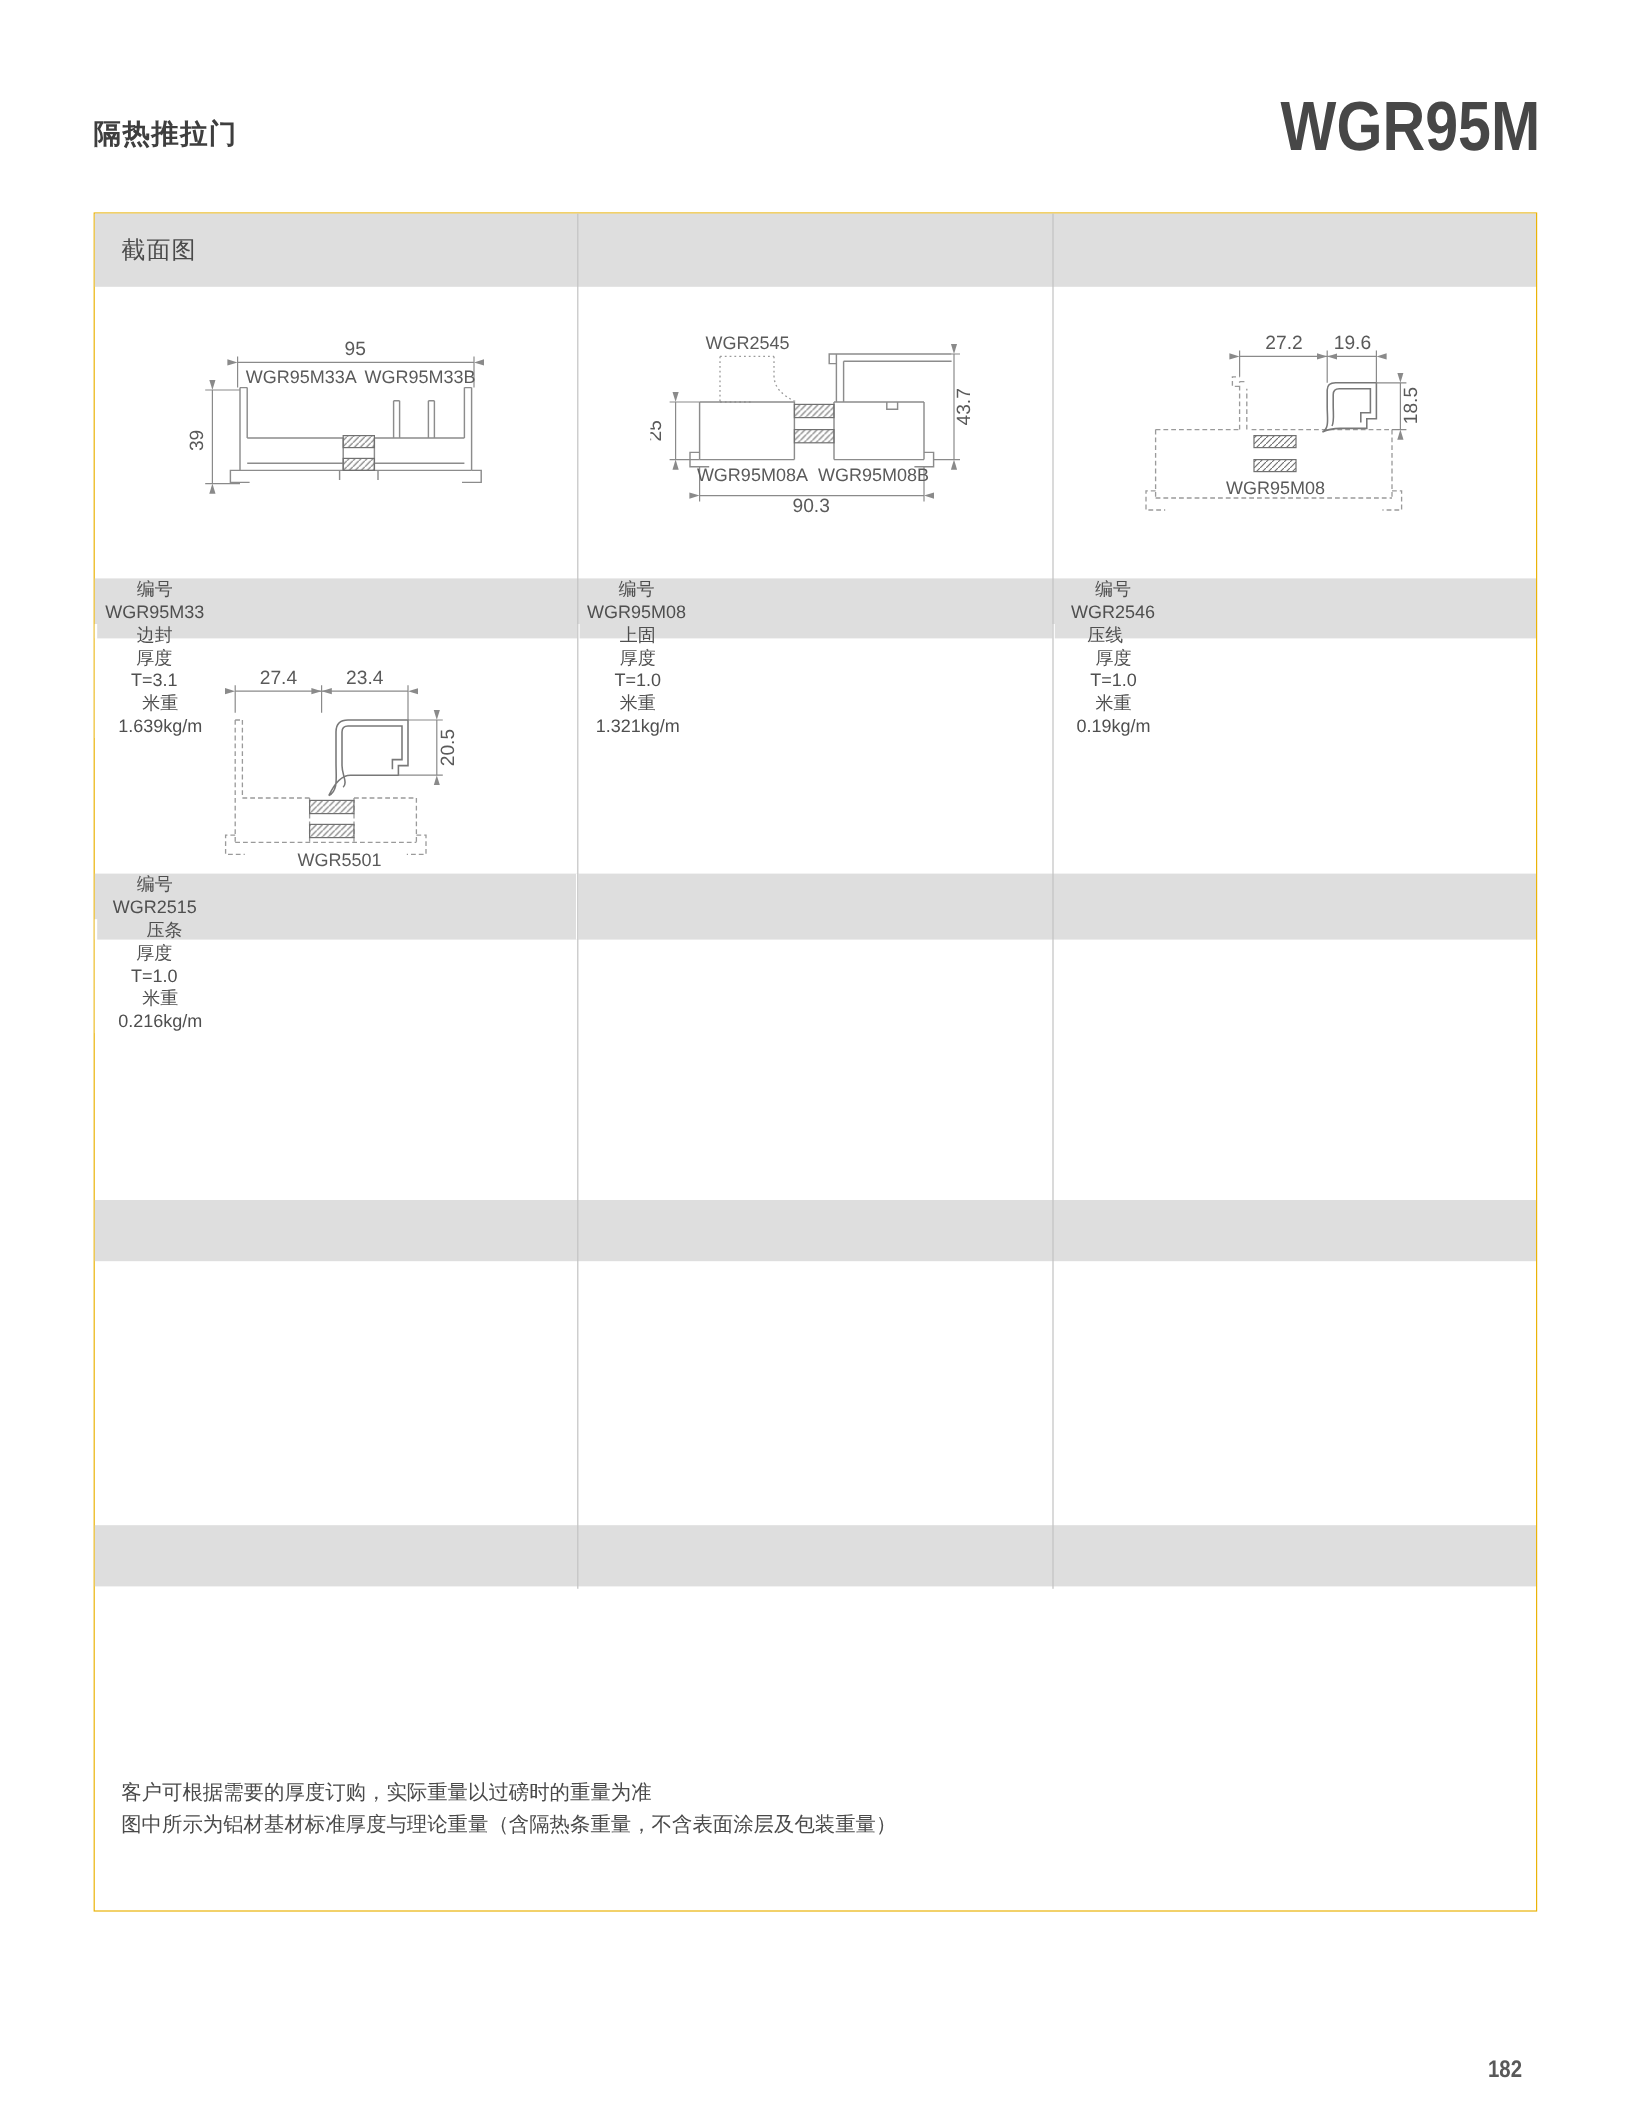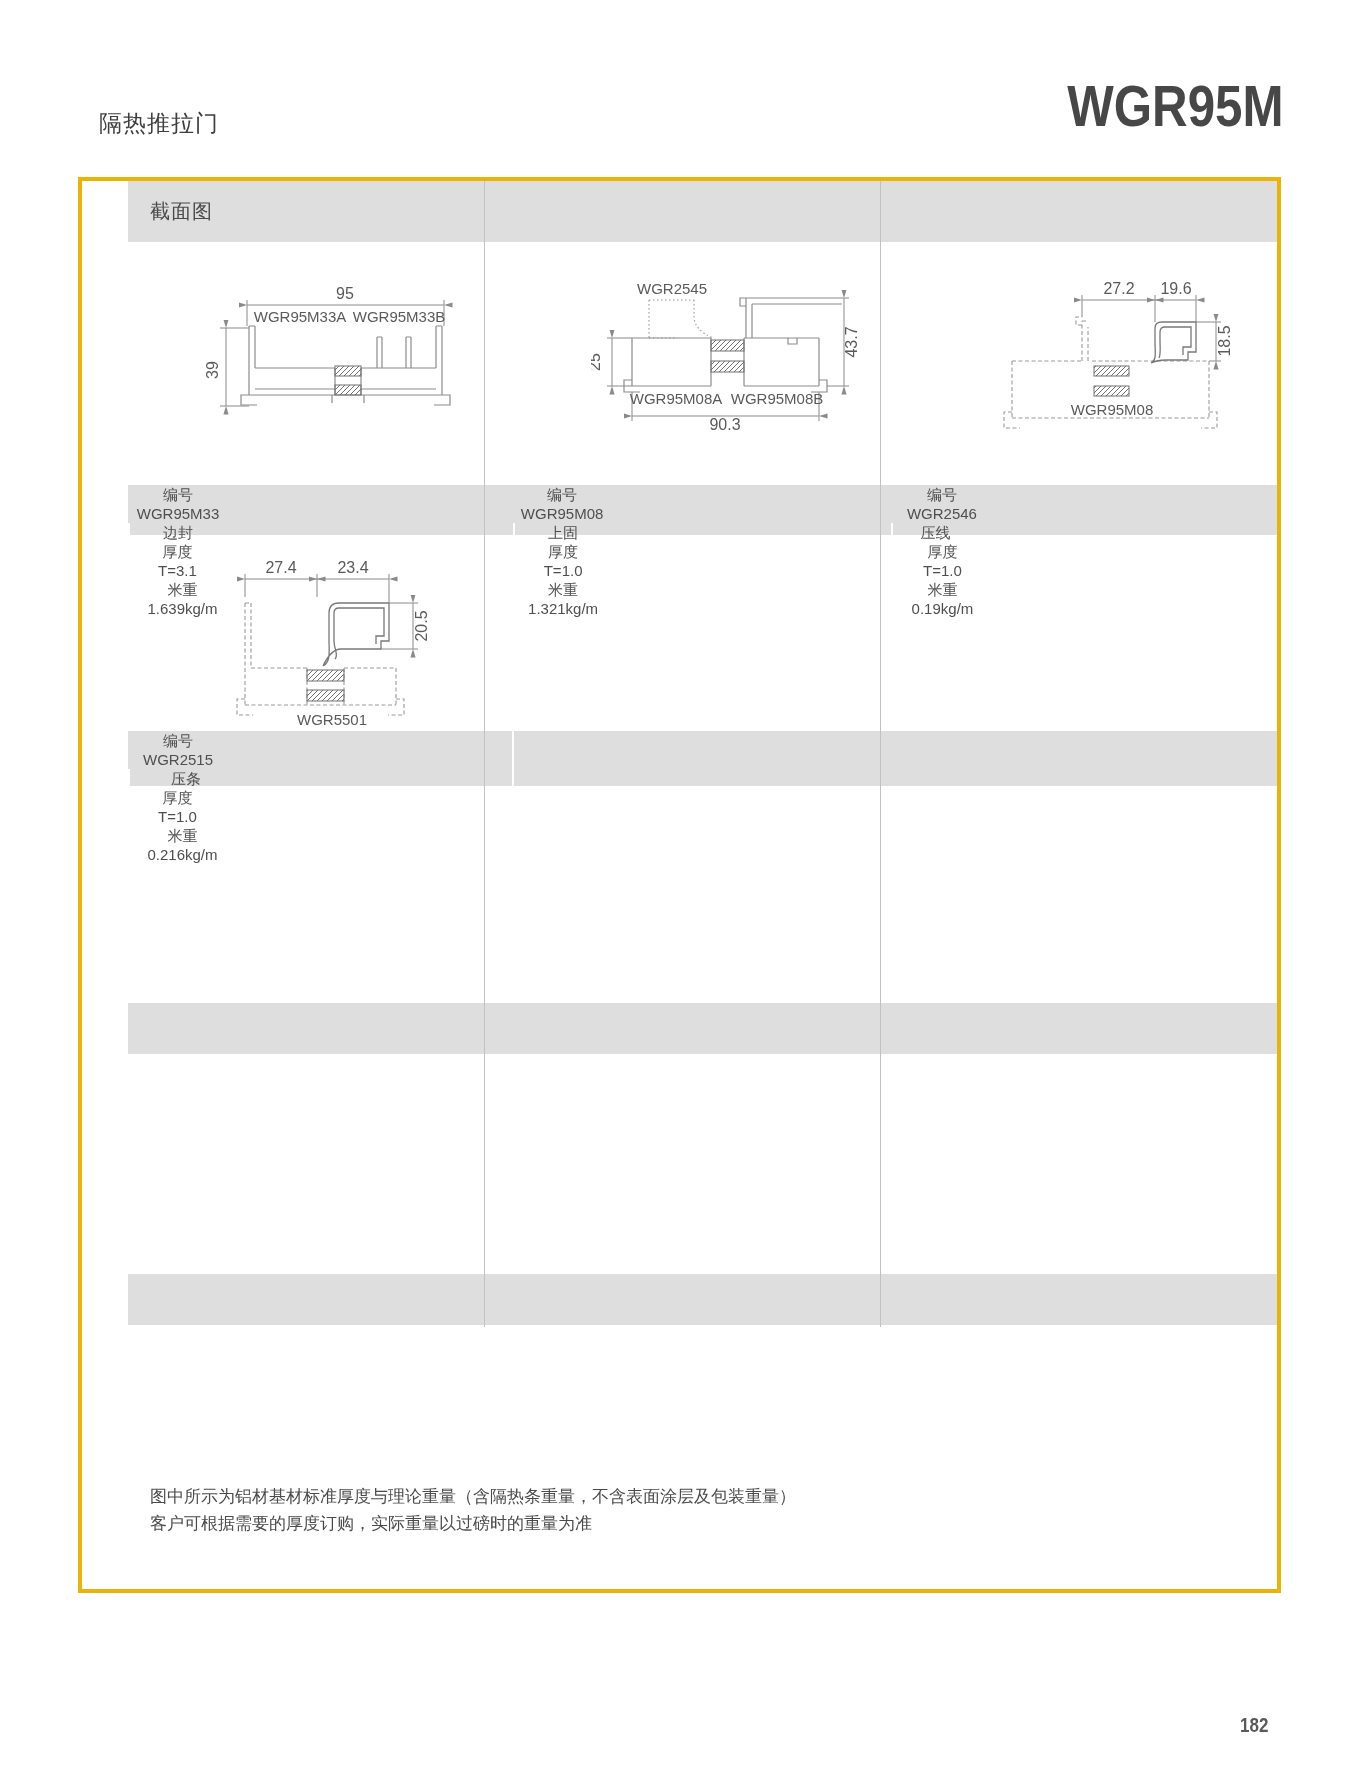--- a/index.html
+++ b/index.html
@@ -1,21 +1,21 @@
 <!DOCTYPE html>
 <html><head>
 <meta charset="utf-8">
 <style>
   html,body{margin:0;padding:0;background:#fff;}
   .page{position:relative;width:1358px;height:1772px;background:#fff;overflow:hidden;
         font-family:"Liberation Sans","DejaVu Sans",sans-serif;color:#4a4a4a;}
-  .hdr-title{position:absolute;left:78px;top:108px;font-size:23px;font-weight:400;color:#3e3e3e;letter-spacing:1px;margin-left:21px;}
+  .hdr-title{position:absolute;left:78px;top:96px;font-size:23px;font-weight:700;color:#3e3e3e;letter-spacing:1px;}
   .hdr-model{position:absolute;right:74px;top:72px;font-size:58px;font-weight:700;color:#474747;
              transform:scaleX(.85);transform-origin:100% 50%;letter-spacing:0px;}
-  .sheet{position:absolute;left:78px;top:177px;width:1203px;height:1416px;border:4px solid #eab308;box-sizing:border-box;background:#fff;padding-left:46px;}
+  .sheet{position:absolute;left:78px;top:177px;width:1203px;height:1416px;border:1px solid #eab308;box-sizing:border-box;background:#fff;}
   .row{position:relative;width:100%;box-sizing:border-box;}
   .band{background:#dedede;}
   .sec-band{display:flex;align-items:center;padding-left:22px;font-size:20px;color:#4a4a4a;letter-spacing:1px;}
   .vline{position:absolute;top:0;width:1px;height:1146px;background:#c2c2c2;z-index:5;}
   .v1{left:402px;} .v2{left:798px;}
   .dgsvg{position:absolute;}
   .spec-row{display:flex;}
   .spec-col{display:flex;flex-direction:column;}
   .spec-cell{display:flex;flex-direction:column;justify-content:center;align-items:center;
              font-size:15px;line-height:19px;color:#4f4f4f;box-sizing:border-box;}
@@ -267,22 +267,22 @@
       <div class="spec-col" style="width:396px;border-left:2px solid #fff"></div>
       <div class="spec-col" style="width:403px"></div>
     </div>
 
     <div class="row" style="height:217px"></div>
     <div class="row band" style="height:51px"></div>
     <div class="row" style="height:220px"></div>
     <div class="row band" style="height:51px"></div>
 
     <div class="row foot-note" style="height:268px">
+      <div>客户可根据需要的厚度订购，实际重量以过磅时的重量为准</div>
       <div>图中所示为铝材基材标准厚度与理论重量（含隔热条重量，不含表面涂层及包装重量）</div>
-      <div>客户可根据需要的厚度订购，实际重量以过磅时的重量为准</div>
     </div>
 
     <div class="vline v1"></div>
     <div class="vline v2"></div>
   </div>
 
   <div class="pageno">182</div>
 </div>
 
 </body></html>

